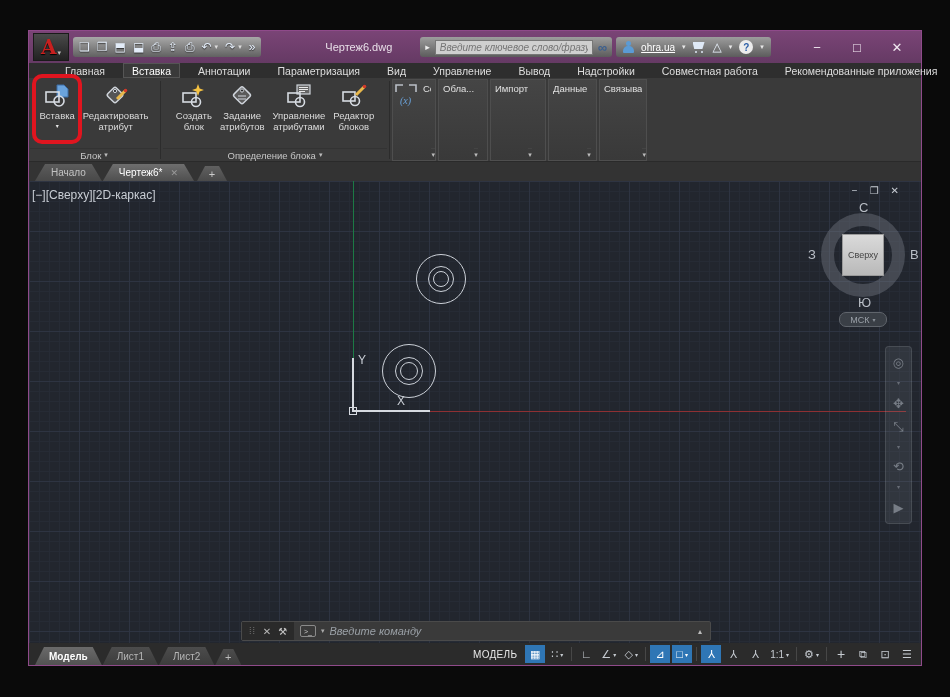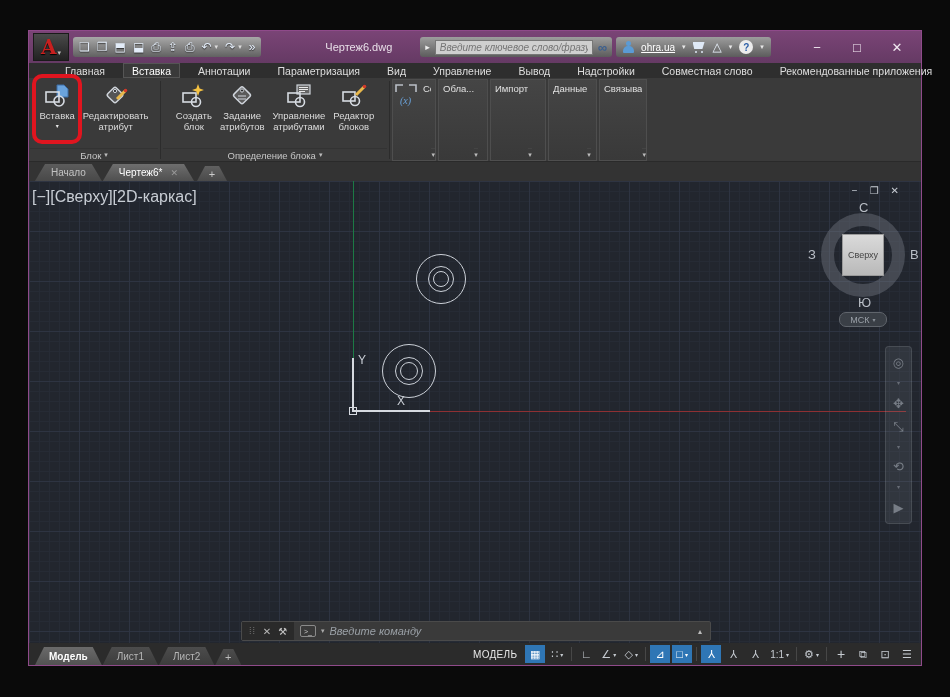--- a/index.html
+++ b/index.html
@@ -67,21 +67,21 @@
   .ftab-add { height:15px; width:30px; margin-left:2px; background:linear-gradient(#606060,#4a4a4a); clip-path:polygon(8px 0,calc(100% - 8px) 0,100% 100%,0 100%); color:#ccc; font-size:11px; display:flex; align-items:center; justify-content:center; }
 
   
   .canvas { position:relative; flex:1; background-color:#22262e; overflow:hidden;
     background-image:
       linear-gradient(#2e3442 1px, transparent 1px),
       linear-gradient(90deg,#2e3442 1px, transparent 1px),
       linear-gradient(#262b35 1px, transparent 1px),
       linear-gradient(90deg,#262b35 1px, transparent 1px);
     background-size:50px 50px,50px 50px,10px 10px,10px 10px; }
-  .vplabel { position:absolute; left:3px; top:7px; color:#c8cdd4; font-size:16px;text-align:right; }
+  .vplabel { position:absolute; left:3px; top:7px; color:#c8cdd4; font-size:12px;text-align:right; }
   .vpctrl { position:absolute; right:22px; top:4px; display:flex; gap:12px; color:#c6cbd2; font-size:10px; }
 
   .axis-y { position:absolute; left:324px; top:0; width:1px; height:177px; background:#1c7a45; }
   .axis-x { position:absolute; left:399px; top:230px; width:478px; height:1px; background:#8e3033; }
   .ucs-v { position:absolute; left:323px; top:177px; width:2px; height:53px; background:#d6dae0; }
   .ucs-h { position:absolute; left:323px; top:229px; width:78px; height:2px; background:#d6dae0; }
   .ucs-o { position:absolute; left:320px; top:226px; width:8px; height:8px; border:1.5px solid #d6dae0; background:transparent; }
   .ucs-ylbl { position:absolute; left:329px; top:172px; color:#c8cdd4; font-size:12px; }
   .ucs-xlbl { position:absolute; left:368px; top:213px; color:#c8cdd4; font-size:12px; }
   .circle { position:absolute; border:1.5px solid #ccd1d8; border-radius:50%; }
@@ -179,21 +179,21 @@
 
   <div class="ribbontabs">
     <span class="rtab">Главная</span>
     <span class="rtab active">Вставка</span>
     <span class="rtab">Аннотации</span>
     <span class="rtab">Параметризация</span>
     <span class="rtab">Вид</span>
     <span class="rtab">Управление</span>
     <span class="rtab">Вывод</span>
     <span class="rtab">Надстройки</span>
-    <span class="rtab">Совместная слово</span>
+    <span class="rtab">Совместная работа</span>
     <span class="rtab">Рекомендованные приложения</span>
     <span class="rtab-ovf">»</span>
     <span class="rtab-btn">
         <span class="box"></span>
         <span>▾</span>
       </span>
   </div>
 
   <div class="ribbon">
 

